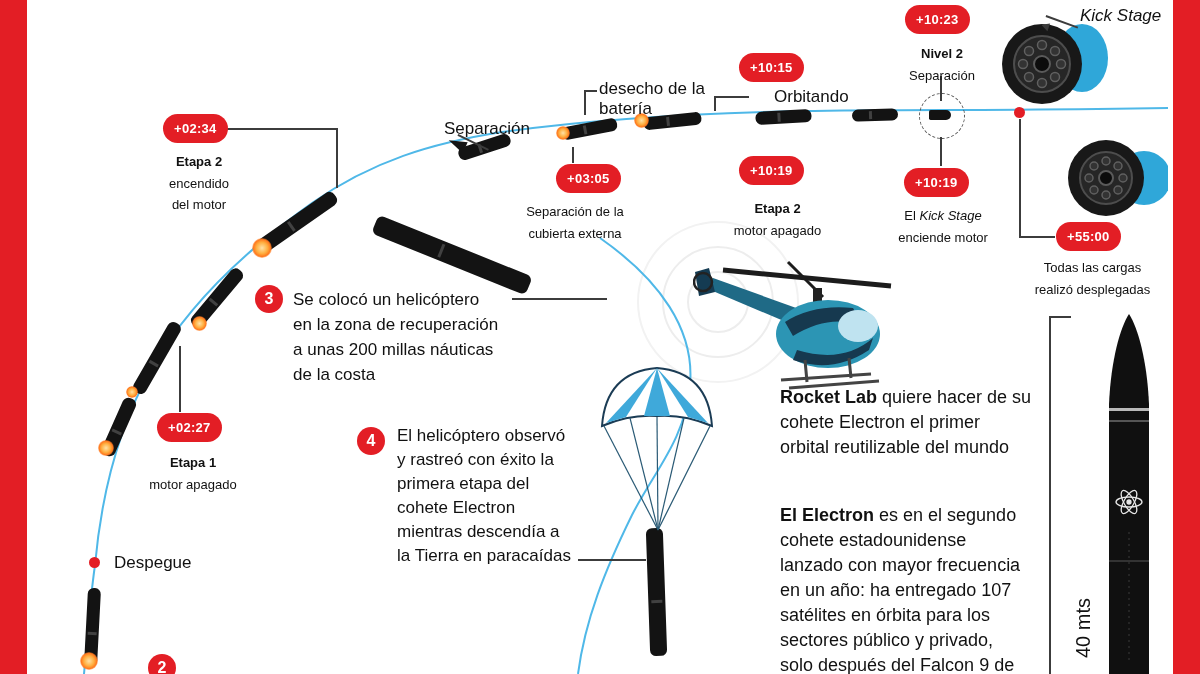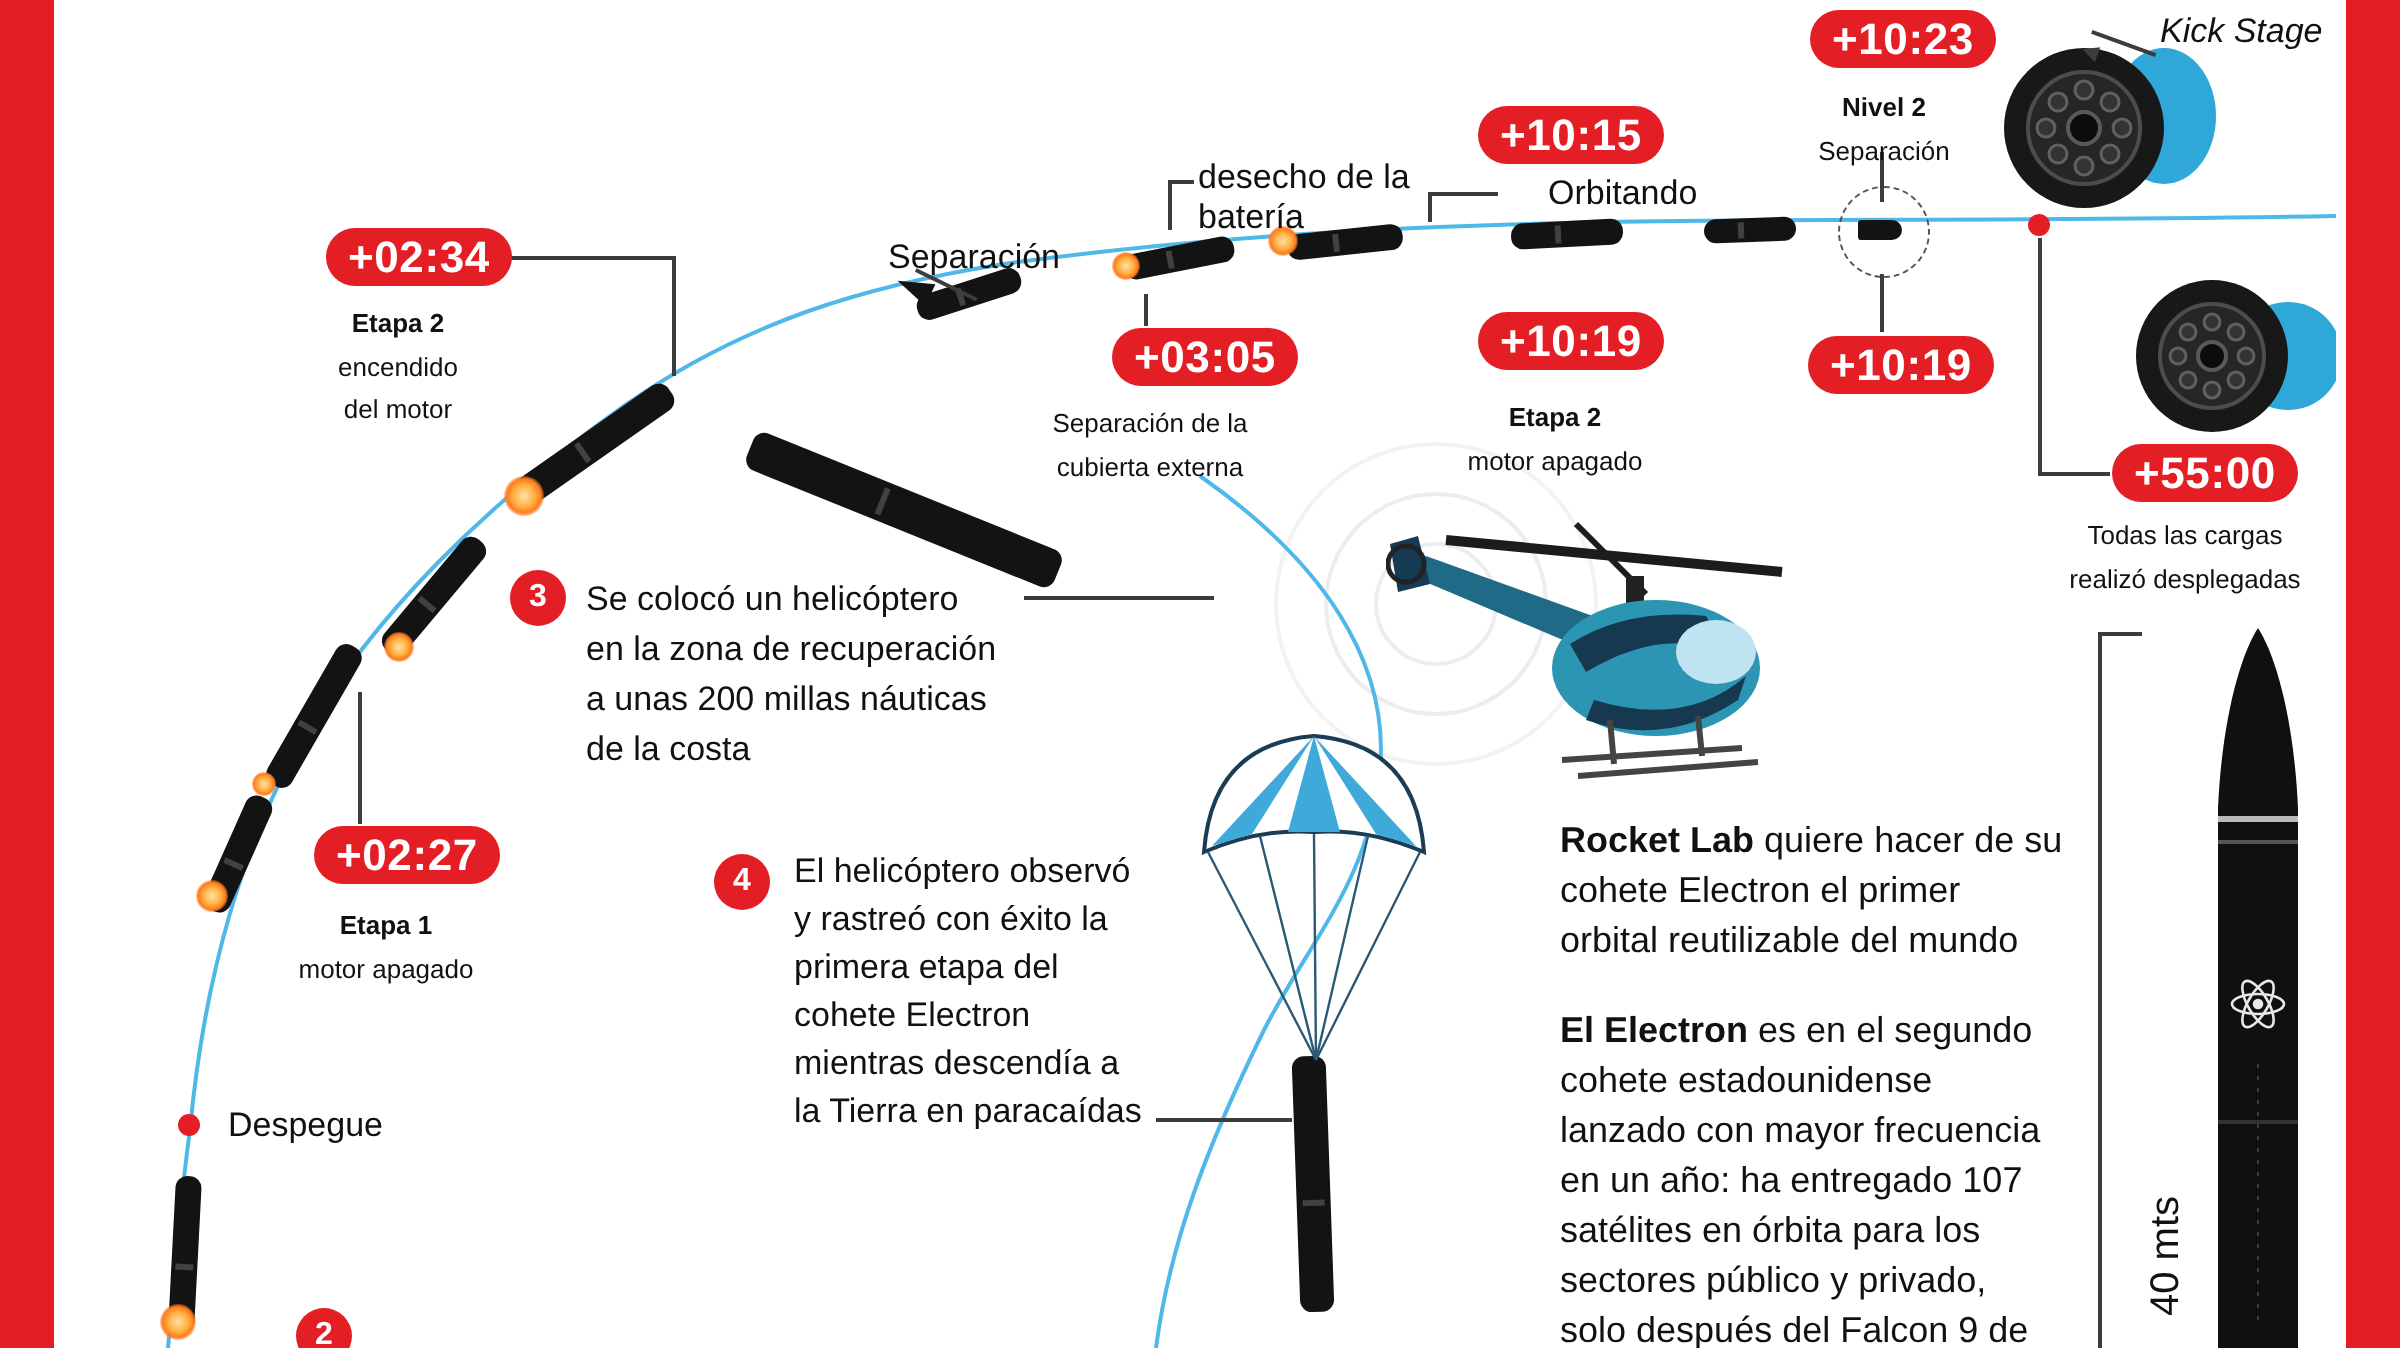--- a/index.html
+++ b/index.html
@@ -1,21 +1,21 @@
 <!DOCTYPE html>
 <html style="--red: #e31e25; --blue: #4fb8e8;"><head>
 <meta charset="utf-8">
 <style>
   :root{ --red:#e31e25; --blue:#4fb8e8; }
   body{margin:0;background:#fff;}
   #canvas{position:relative;width:1200px;height:674px;background:#fff;overflow:hidden;
           font-family:"Liberation Sans",sans-serif;color:#111;}
   .abs{position:absolute;}
   .bar{position:absolute;top:0;width:27px;height:674px;background:var(--red);}
-  .badge{position:absolute;background:var(--red);color:#fff;font-weight:700;font-size:22px;
+  .badge{position:absolute;background:var(--red);color:#fff;font-weight:700;font-size:13px;
          line-height:23px;padding:3px 11px;border-radius:16px;letter-spacing:.3px;white-space:nowrap;}
   .evt{position:absolute;text-align:center;font-size:13px;line-height:21.5px;}
   .evt-title{font-weight:700;}
   .pre{white-space:pre-line;}
   .lbl{position:absolute;font-size:17px;white-space:pre-line;}
   .italic{font-style:italic;}
   .note-circle{position:absolute;width:28px;height:28px;border-radius:50%;background:var(--red);
                color:#fff;font-weight:700;font-size:16px;display:flex;align-items:center;justify-content:center;}
   .note-text{position:absolute;font-size:17px;line-height:25px;white-space:pre-line;}
   .para{position:absolute;font-size:18px;line-height:25px;}
@@ -209,20 +209,24 @@
   </div>
   <div class="lbl" style="left:774px;top:87px">Orbitando</div>
   <div class="evt" style="left:700px;top:198px;width:155px">
     <div class="evt-title">Etapa 2</div>
     <div class="pre">motor apagado</div>
   </div>
   <div class="evt" style="left:877px;top:43px;width:130px">
     <div class="evt-title">Nivel 2</div>
     <div class="pre">Separación</div>
   </div>
+  <div class="evt" style="left:853px;top:205px;width:180px">
+    <div><span>El </span><span class="italic">Kick Stage</span></div>
+    <div>enciende motor</div>
+  </div>
   <div class="evt" style="left:1000px;top:257px;width:185px">
     <div class="pre">Todas las cargas
 realizó desplegadas</div>
   </div>
 
   <div class="lbl" style="left:444px;top:119px">Separación</div>
   <div class="lbl" style="left:599px;top:79px">desecho de la
 batería</div>
   <div class="lbl italic" style="left:1080px;top:6px">Kick Stage</div>
   <div class="lbl" style="left:114px;top:553px">Despegue</div>
@@ -234,21 +238,21 @@
 de la costa</div>
   <div class="note-circle" style="left:357px;top:427px">4</div>
   <div class="note-text" style="left:397px;top:424px;line-height:24px">El helicóptero observó
 y rastreó con éxito la
 primera etapa del
 cohete Electron
 mientras descendía a
 la Tierra en paracaídas</div>
   <div class="note-circle" style="left:148px;top:654px">2</div>
 
-  <div class="para" style="left:780px;top:408px">
+  <div class="para" style="left:780px;top:385px">
     <span class="lead">Rocket Lab</span><span class="rest"> quiere hacer de su
 cohete Electron el primer
 orbital reutilizable del mundo</span>
   </div>
   <div class="para" style="left:780px;top:503px">
     <span class="lead">El Electron</span><span class="rest"> es en el segundo
 cohete estadounidense
 lanzado con mayor frecuencia
 en un año: ha entregado 107
 satélites en órbita para los

